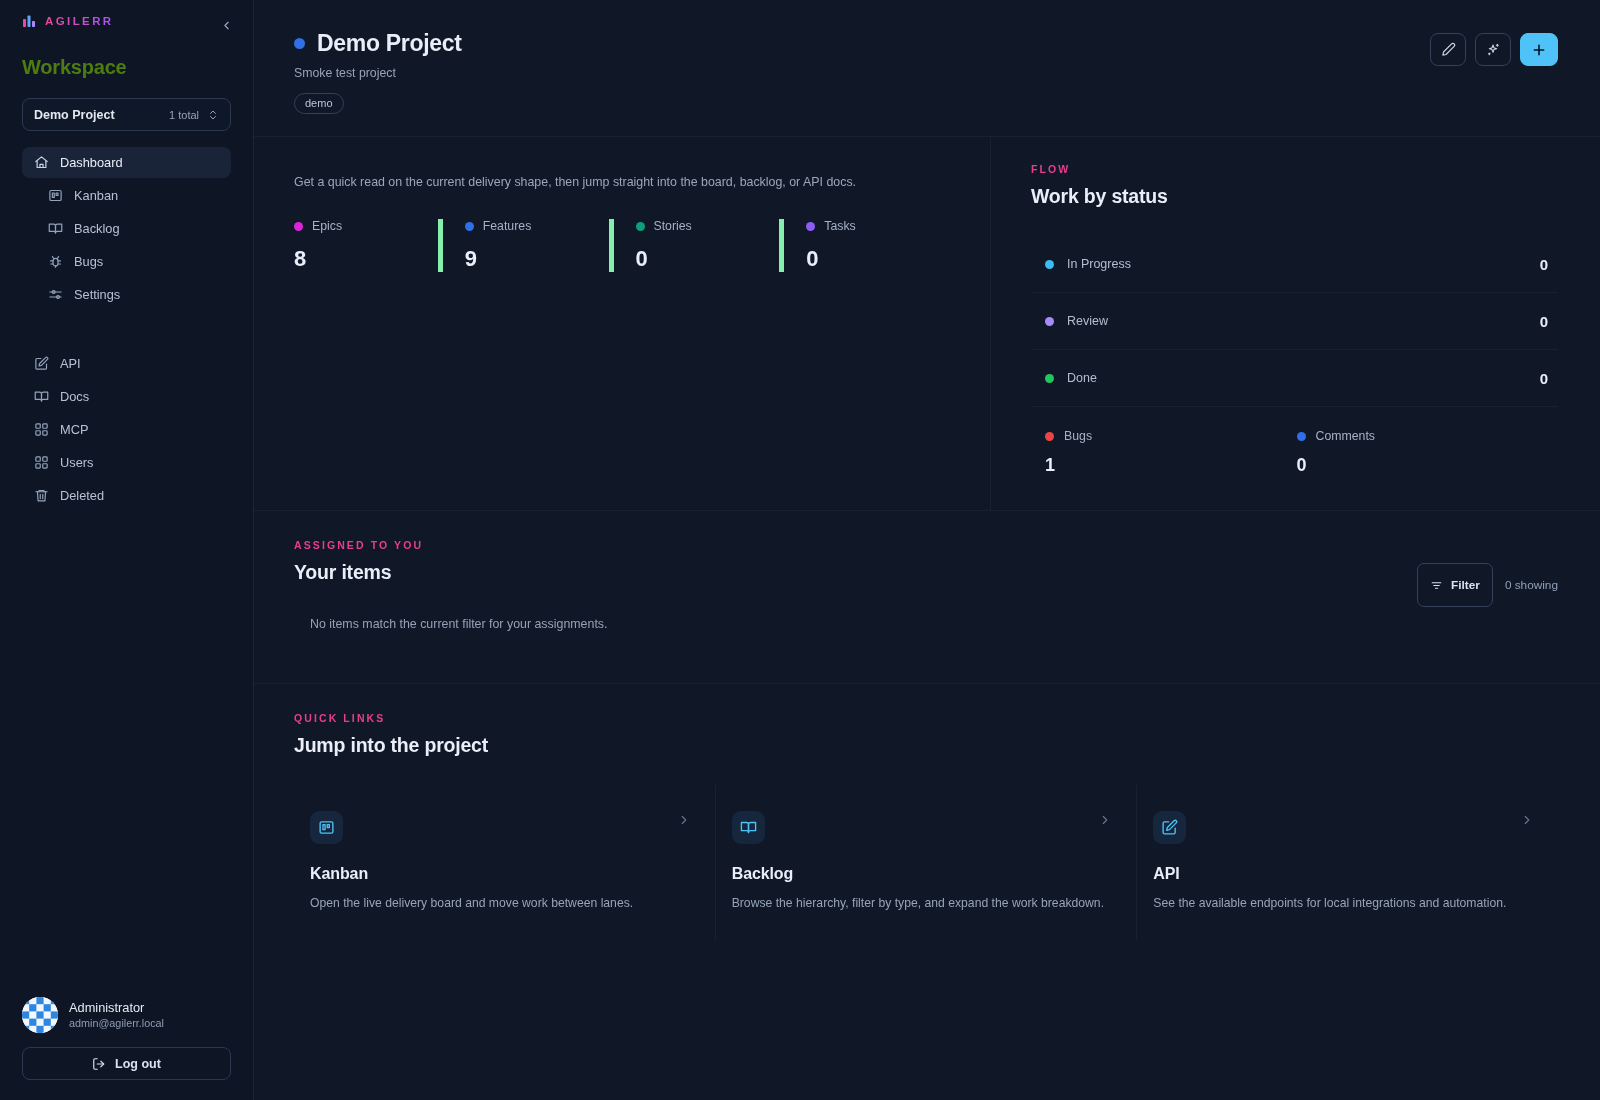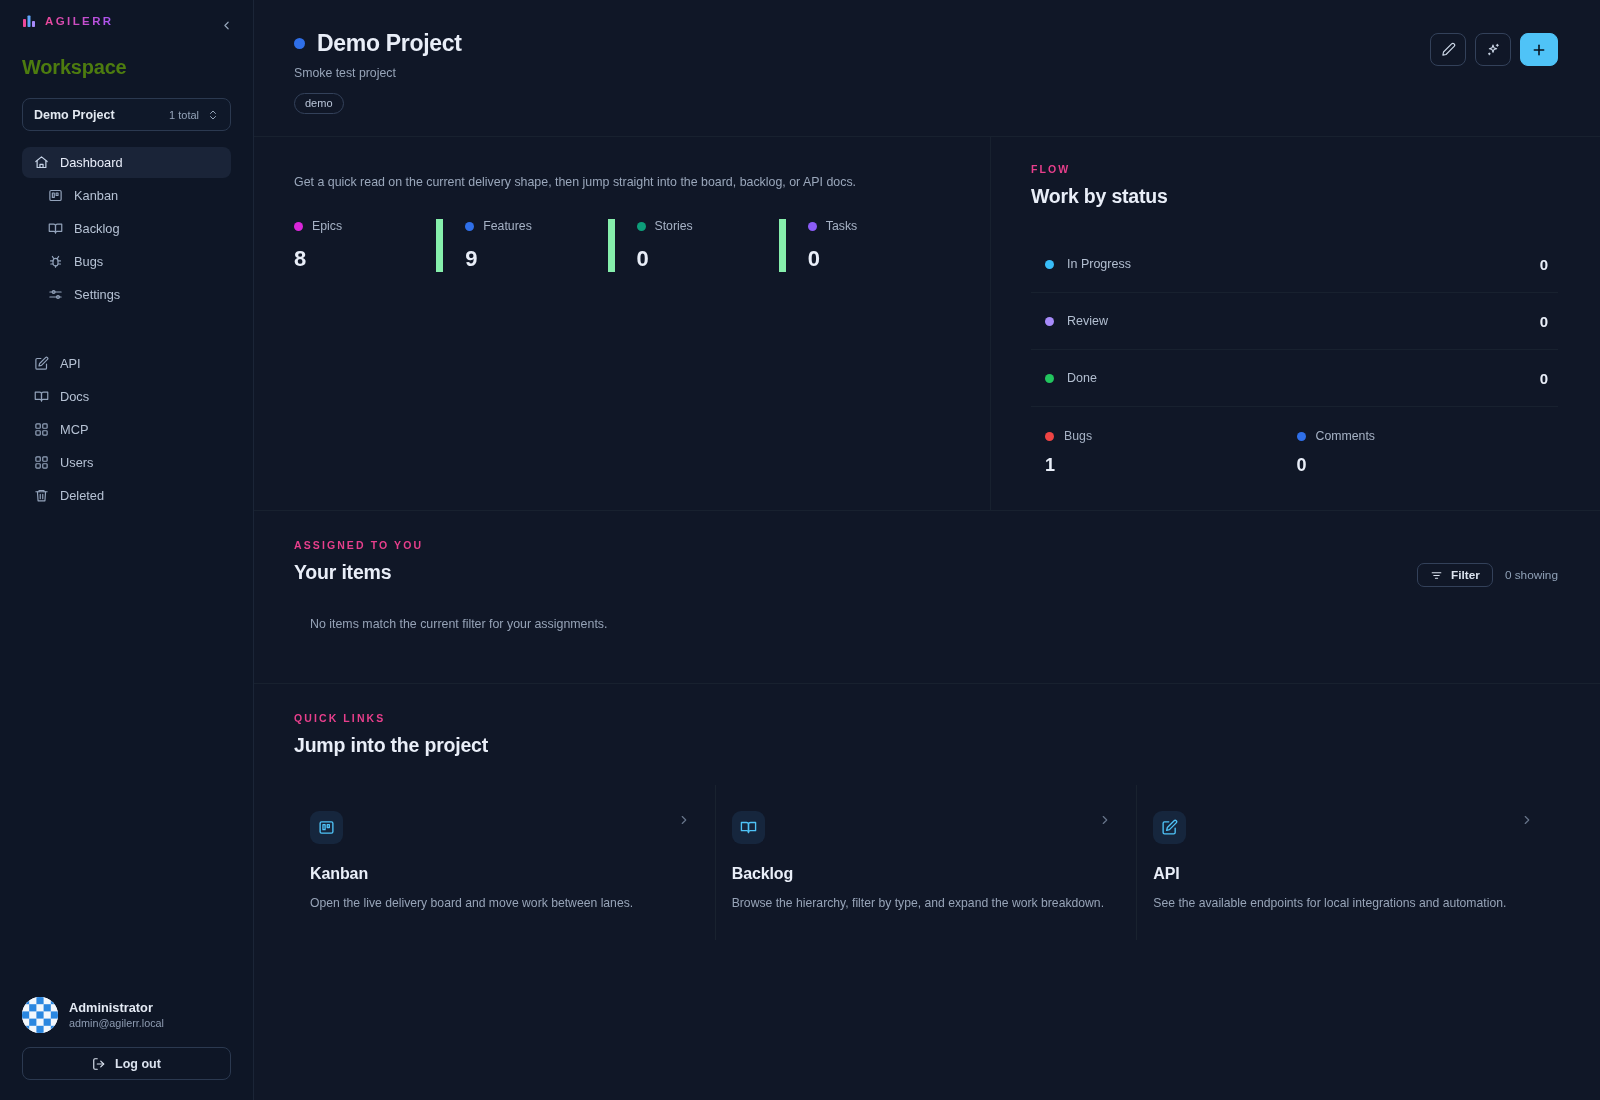--- a/index.html
+++ b/index.html
@@ -52,21 +52,21 @@
   }
   .nav-item .ic { width: 15px; height: 15px; display: flex; align-items: center; justify-content: center; color: #93a3bb; flex: 0 0 15px; }
   .nav-item.active { background: #1a2438; color: #e9eefa; }
   .nav-item.active .ic { color: #c9d6e9; }
   .nav-item.sub { margin-left: 14px; }
   .nav-gap { height: 36px; }
 
   .sb-bottom { margin-top: auto; padding: 0 22px 20px 22px; }
   .user-row { display: flex; align-items: center; gap: 11px; margin-bottom: 14px; }
   .avatar { width: 36px; height: 36px; border-radius: 50%; overflow: hidden; flex: 0 0 36px; background: #ffffff; }
-  .user-name { font-size: 12.8px; font-weight: 700; color: #e4eaf4; line-height: 1.35; }
+  .user-name { font-size: 12.8px; font-weight: 400; color: #e4eaf4; line-height: 1.35; }
   .user-mail { font-size: 10.8px; color: #8e9cb2; line-height: 1.35; }
   .logout-btn {
     height: 33px; width: 100%; border: 1px solid #2b3950; border-radius: 8px;
     background: transparent; color: #dbe3ef; font-size: 12.5px; font-weight: 700;
     display: flex; align-items: center; justify-content: center; gap: 9px; cursor: pointer;
     font-family: "Liberation Sans", sans-serif;
   }
 
   
   .main { flex: 1; height: 1100px; position: relative; background: #101727; overflow: hidden; }
@@ -94,21 +94,21 @@
   
   .panels { display: flex; }
   .panel-left { flex: 1; padding: 26px 40px 34px 40px; }
   .panel-right { width: 610px; flex: 0 0 610px; padding: 26px 42px 34px 40px; border-left: 1px solid #18212f; }
 
   .eyebrow { font-size: 10.5px; font-weight: 700; letter-spacing: 2.1px; color: #e83f8c; }
   .sec-title { font-size: 19.5px; font-weight: 700; color: #e9eef8; margin-top: 10px; letter-spacing: -0.2px; }
   .sec-desc { font-size: 12.4px; color: #9aa7bb; margin-top: 12px; }
 
   .stats { display: flex; margin-top: 30px; }
-  .stat { flex: 1; padding-left: 22px; border-left: 7px solid #86efac; }
+  .stat { flex: 1; padding-left: 22px; border-left: 5px solid #86efac; }
   .stat:first-child { border-left: none; padding-left: 0; }
   .stat-head { display: flex; align-items: center; gap: 9px; }
   .stat-dot { width: 9px; height: 9px; border-radius: 50%; flex: 0 0 9px; }
   .stat-label { font-size: 12.3px; color: #a6b2c5; text-align: center; }
   .stat-val { font-size: 22px; font-weight: 700; color: #e9eef8; margin-top: 13px; }
 
   .status-list { margin-top: 28px; }
   .status-row {
     display: flex; align-items: center; height: 57px;
     border-bottom: 1px solid #18212f; padding: 0 10px 0 14px;
@@ -123,21 +123,21 @@
   .mini-head { display: flex; align-items: center; gap: 10px; }
   .mini-dot { width: 9px; height: 9px; border-radius: 50%; flex: 0 0 9px; }
   .mini-label { font-size: 12.3px; color: #a6b2c5; }
   .mini-val { font-size: 18px; font-weight: 700; color: #e9eef8; margin-top: 12px; }
 
   
   .sect { padding: 28px 42px 0 40px; position: relative; }
   .sect-top-divider { height: 1px; background: #18212f; }
   .filter-wrap { position: absolute; right: 42px; top: 52px; display: flex; align-items: center; gap: 12px; }
   .filter-btn {
-    height: 24px; border: 1px solid #33415a; border-radius: 7px; background: transparent;
+    height: 44px; border: 1px solid #33415a; border-radius: 7px; background: transparent;
     color: #dbe3ef; font-size: 11.8px; font-weight: 700; padding: 0 12px;
     display: flex; align-items: center; gap: 8px; cursor: pointer;
     font-family: "Liberation Sans", sans-serif;
   }
   .showing { font-size: 11.8px; color: #8fa0b6; }
   .empty-msg { font-size: 12.4px; color: #95a2b6; margin-top: 33px; padding-left: 16px; }
 
   
   .qcards { display: flex; margin-top: 28px; }
   .qcard { flex: 1; padding: 26px 24px 30px 16px; border-left: 1px solid #19222f; position: relative; cursor: pointer; }

